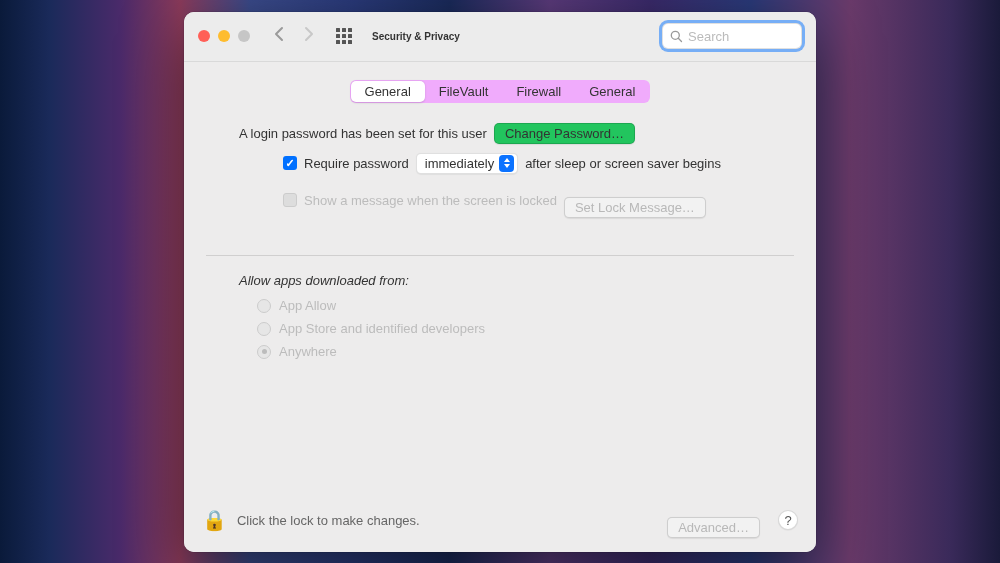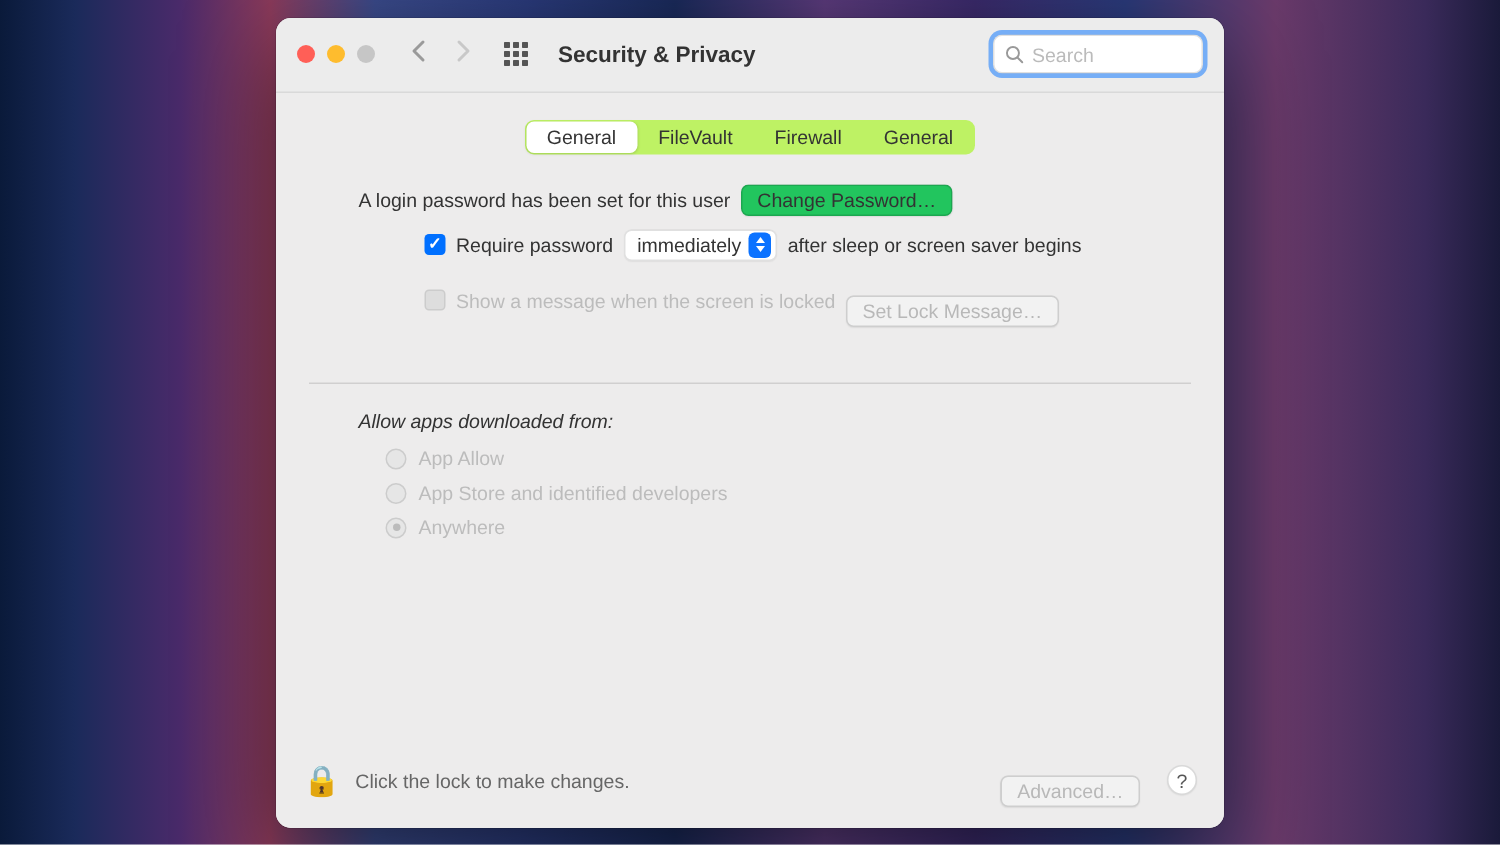--- a/index.html
+++ b/index.html
@@ -39,21 +39,21 @@
     .light.yellow { background: #febc2e; }
     .light.green { background: #c6c6c6; }
     .nav-arrows { display: flex; gap: 18px; margin-right: 14px; color: #999; }
     .nav-arrow { font-size: 18px; cursor: default; user-select: none; color: #8a8a8a; }
     .apps-grid {
       width: 16px; height: 16px;
       display: grid; grid-template-columns: repeat(3, 3.5px); grid-template-rows: repeat(3, 3.5px);
       gap: 2.5px; margin-right: 12px;
     }
     .apps-grid span { background: #555; border-radius: 0.5px; }
-    .title { font-weight: 700; font-size: 15px; color: #333; flex: 1; }
+    .title { font-weight: 700; font-size: 10px; color: #333; flex: 1; }
     .search-wrap {
       display: flex; align-items: center;
       width: 140px; height: 26px;
       background: #fff;
       border-radius: 6px;
       border: 0.5px solid rgba(0,0,0,0.12);
       box-shadow: 0 0 0 3px rgba(0,112,255,0.5);
       padding: 0 7px; gap: 5px;
     }
     .search-icon { color: #999; flex-shrink: 0; }
@@ -62,21 +62,21 @@
       font-size: 13px; width: 100%; color: #333;
     }
     .search-input::placeholder { color: #bbb; }
     .content {
       flex: 1; background: #edecec;
       display: flex; flex-direction: column;
       padding: 18px 0 0 0;
     }
     .tabs {
       display: flex; align-self: center;
-      background: #bef264; border-radius: 6px; padding: 1px;
+      background: #f0abfc; border-radius: 6px; padding: 1px;
     }
     .tab {
       padding: 3px 14px; font-size: 13px; color: #333;
       border-radius: 5px; cursor: default; user-select: none;
     }
     .tab.active { background: #fff; box-shadow: 0 0.5px 2px rgba(0,0,0,0.15); }
     .section { padding: 20px 55px 0 55px; }
     .row { display: flex; align-items: center; gap: 7px; margin-bottom: 9px; font-size: 13px; color: #333; }
     .row.indent { padding-left: 44px; }
     .btn {

